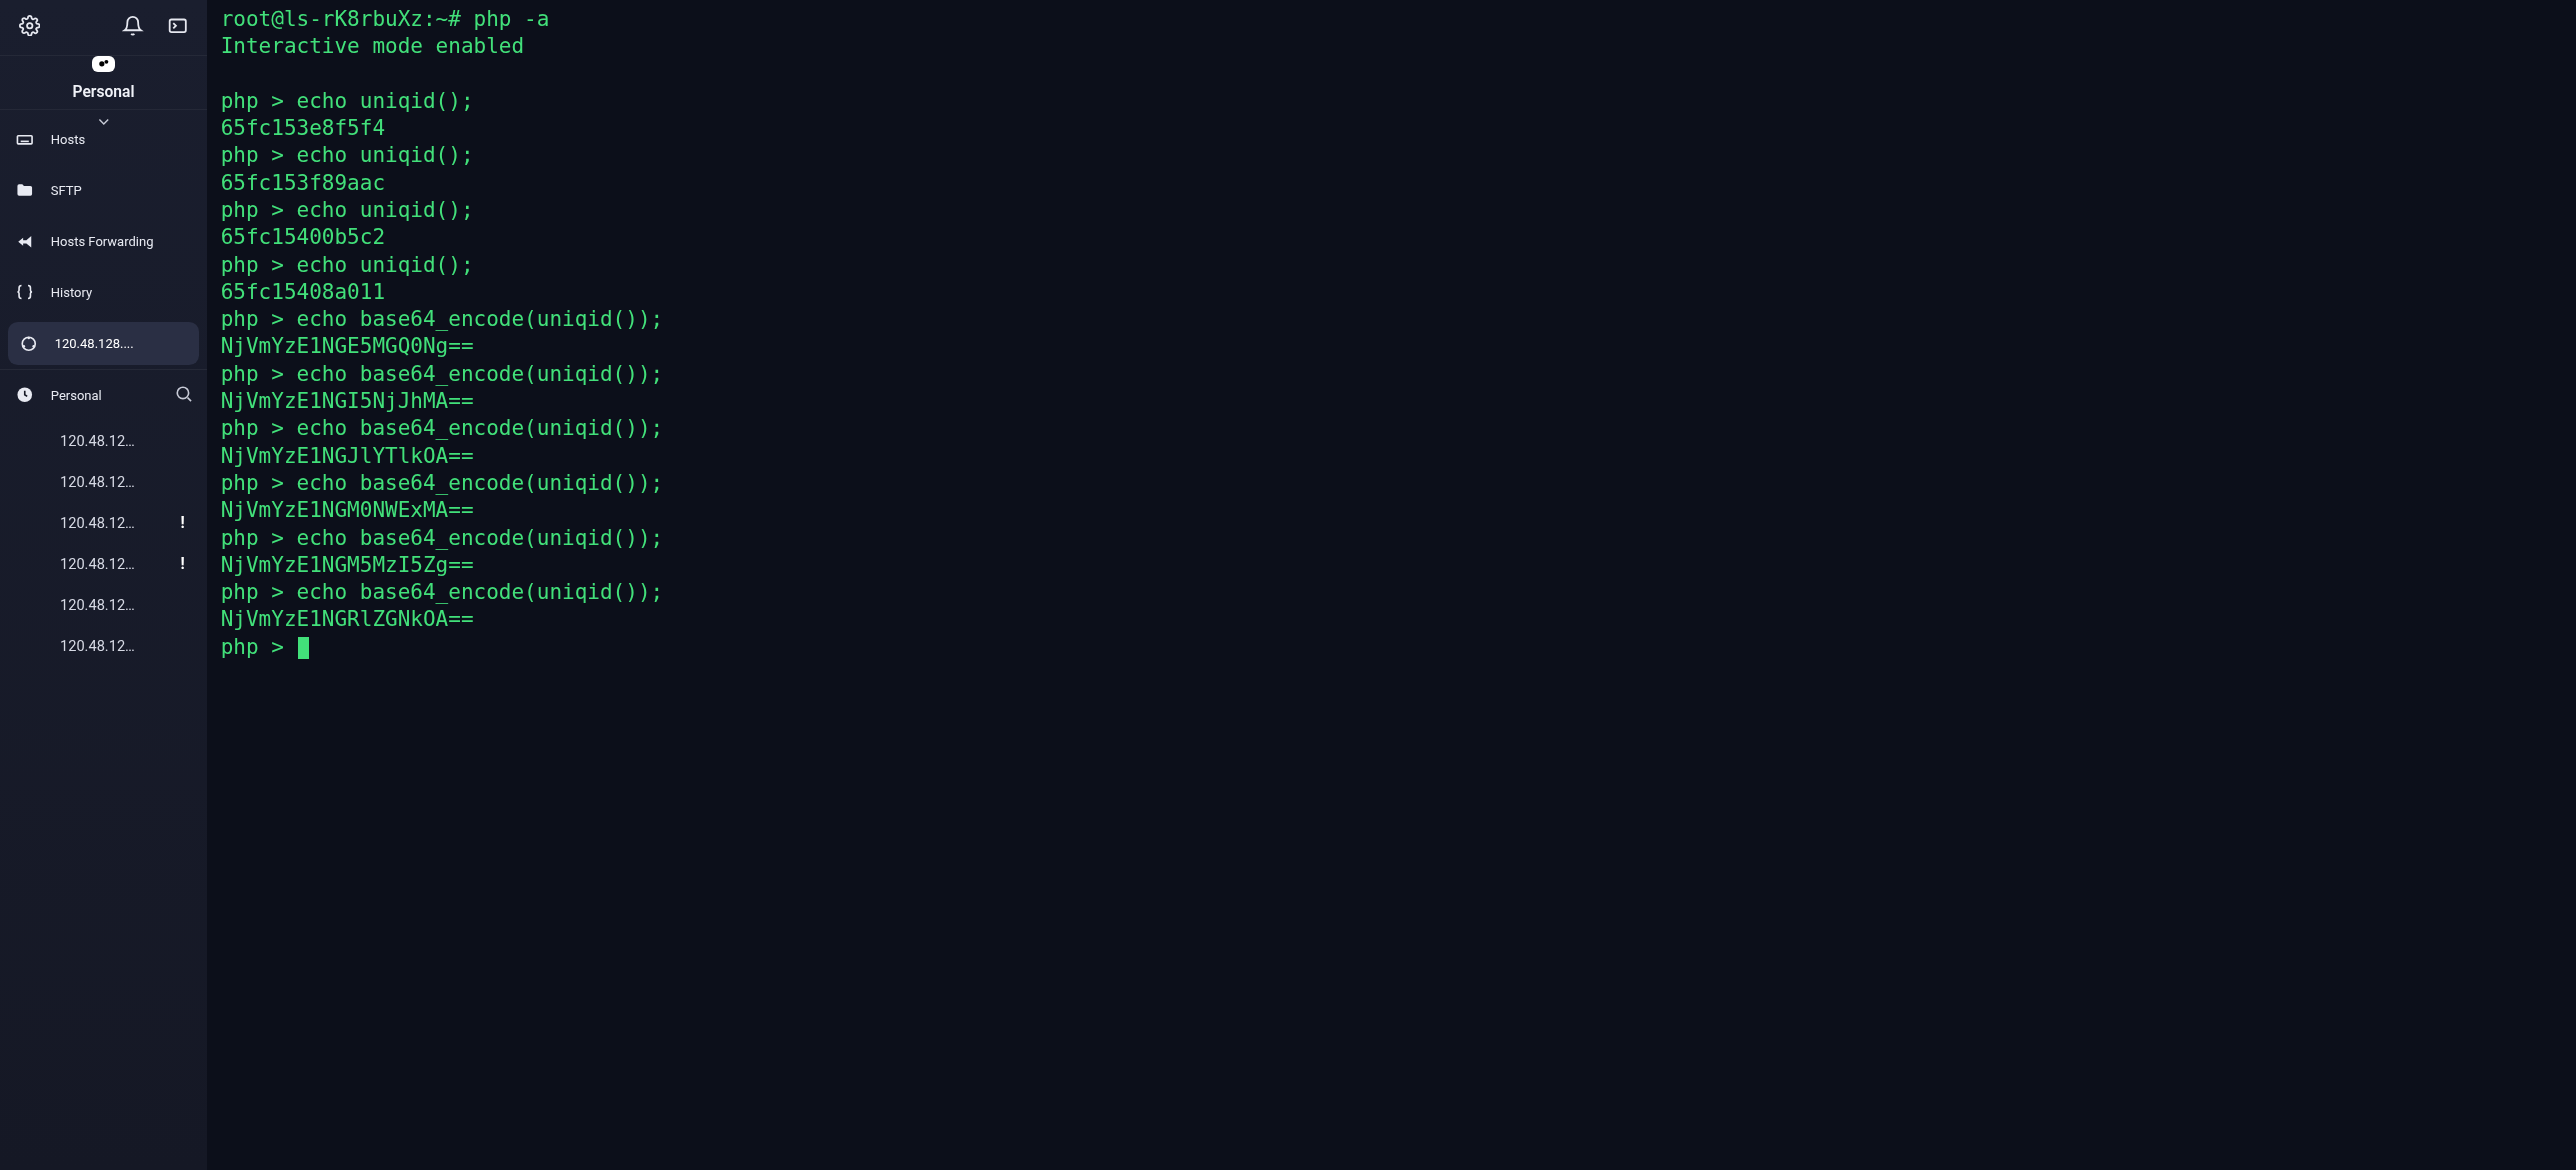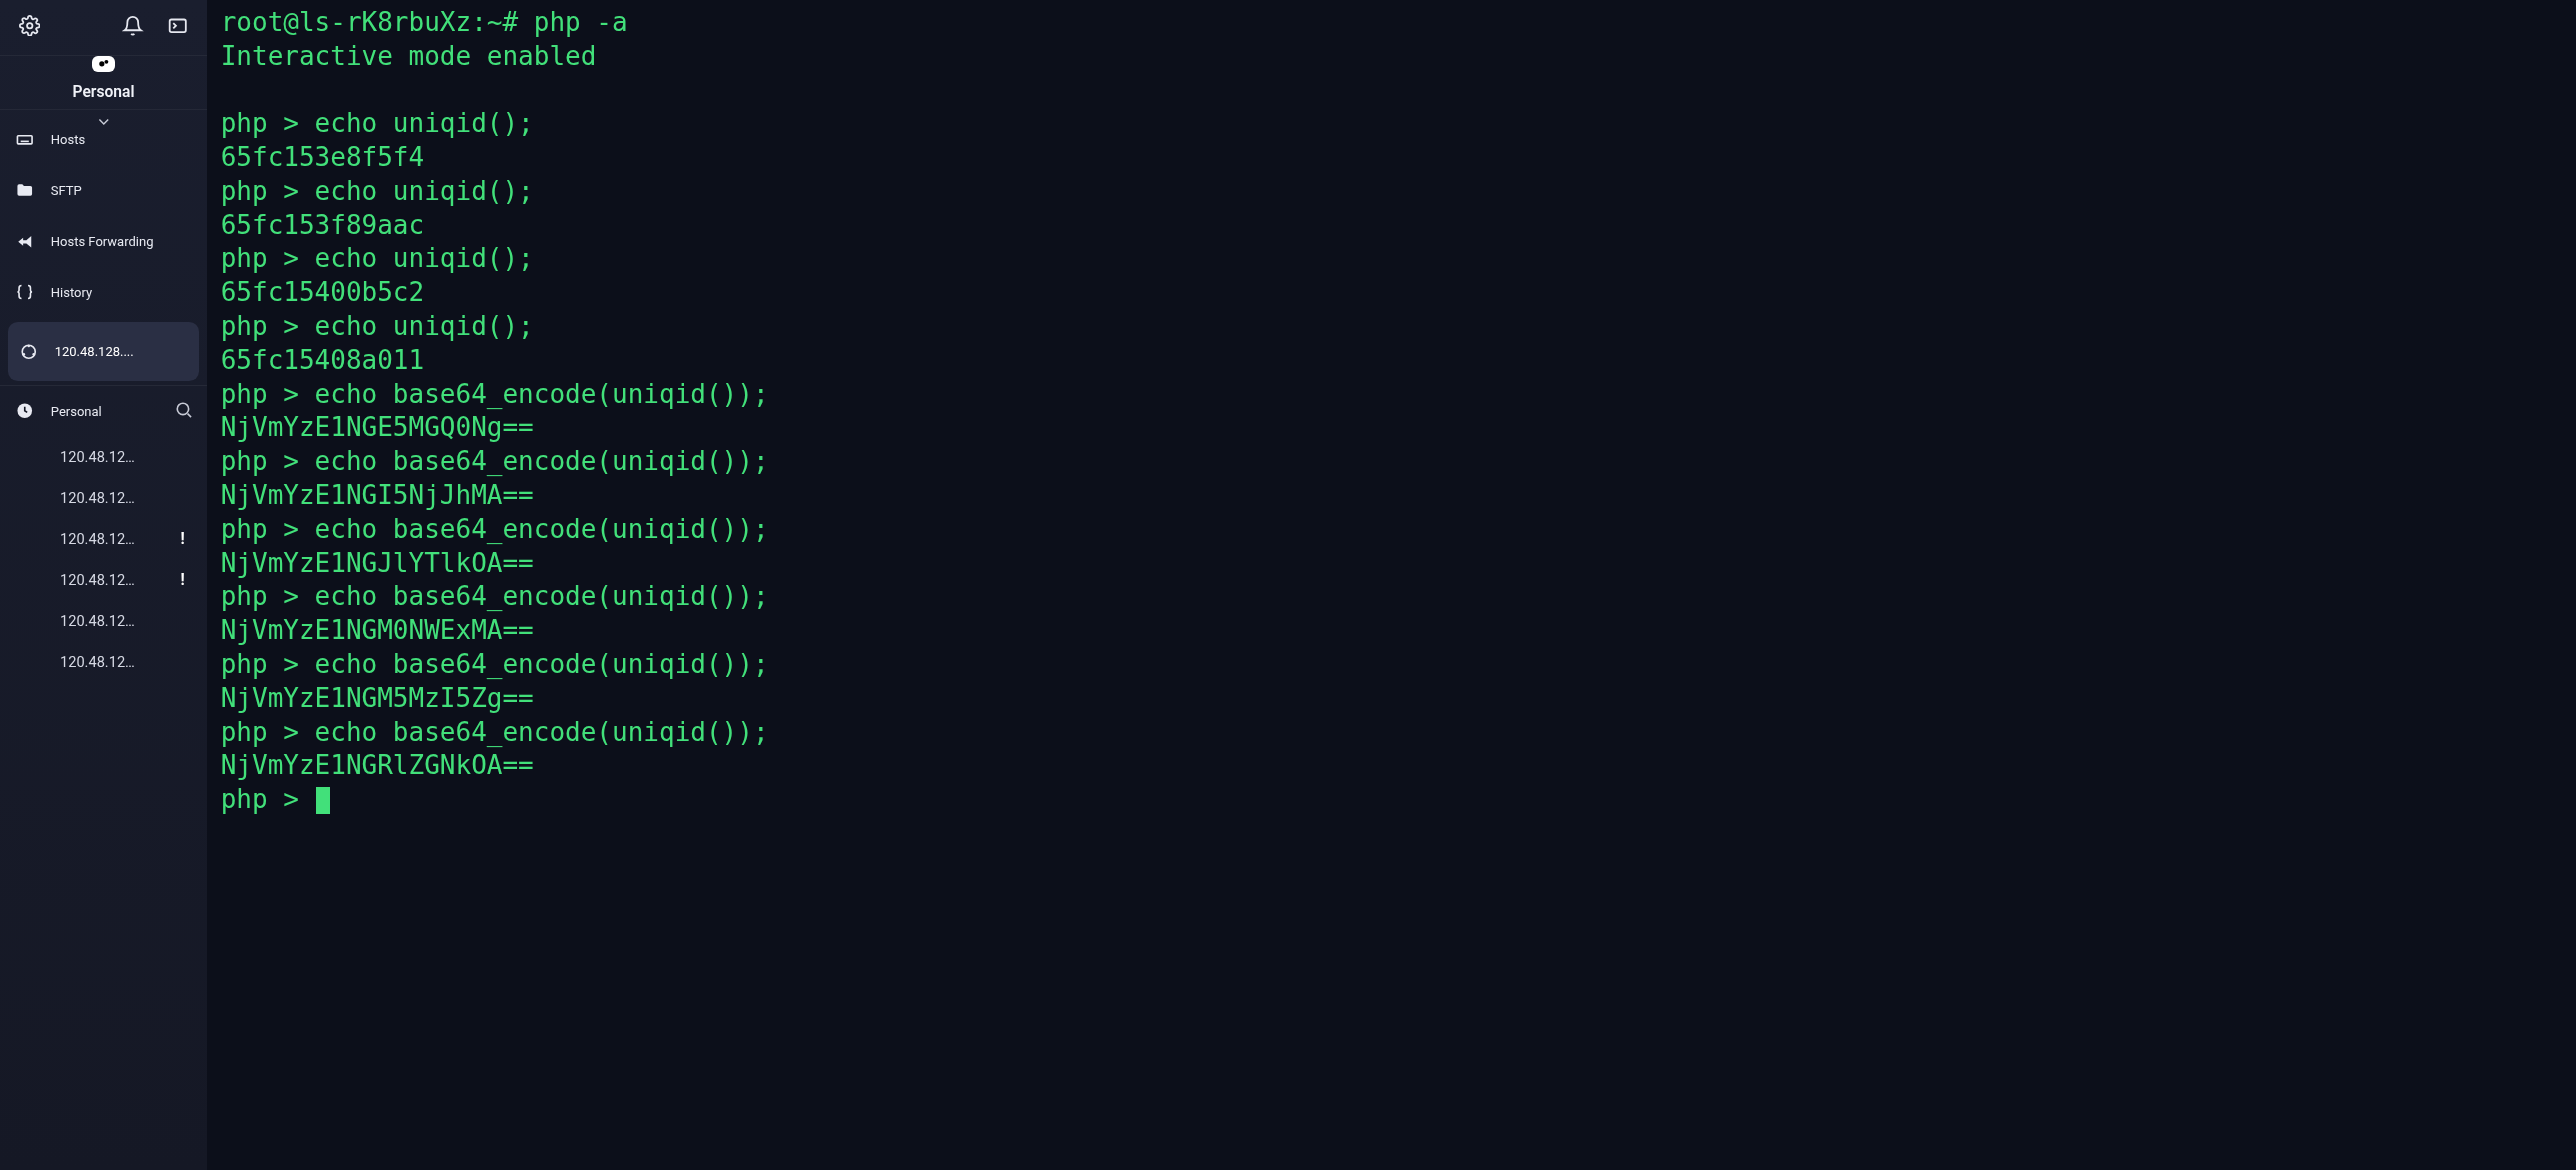--- a/index.html
+++ b/index.html
@@ -76,21 +76,21 @@
   .nav-item .nicon { width:21.5px; display:flex; justify-content:center; color:#e8eaf2; }
   .nav-item .nicon svg { width:19.5px; height:19.5px; }
   .nav-item .nlabel { flex:1; white-space:nowrap; overflow:hidden; text-overflow:ellipsis; }
   .nav-item .right-icon { color:#c7cad6; }
 
   .nav-item.active {
     background: #2a2f44;
     border-radius: 9.8px;
     margin: 3.9px 7.8px;
     padding: 0 9.8px;
-    height: 59px;
+    height: 43px;
     color:#fff;
   }
 
   .history-section { border-top: 1px solid rgba(255,255,255,0.06); }
   .history-list { display:flex; flex-direction:column; padding-bottom:5.9px; }
   .history-item {
     height: 41px;
     display:flex; align-items:center;
     padding-left: 60px; padding-right: 15.6px;
     color:#d6d9e4;
@@ -102,21 +102,21 @@
   .history-item .alert {
     color:#fff; font-weight:700; font-size:15.6px;
     width:17.6px; text-align:center;
   }
 
   .terminal {
     flex: 1;
     background: #0c0f1a;
     padding: 5.9px 13.7px;
     font-family: "SF Mono", ui-monospace, Menlo, Consolas, monospace;
-    font-size: 26px;
+    font-size: 21px;
     line-height: 1.3;
     color: #42e07a;
     white-space: pre;
     overflow:auto;
   }
   .terminal .line { min-height: 1.3em; }
   .cursor {
     display:inline-block;
     width: 0.55em;
     height: 1.05em;

